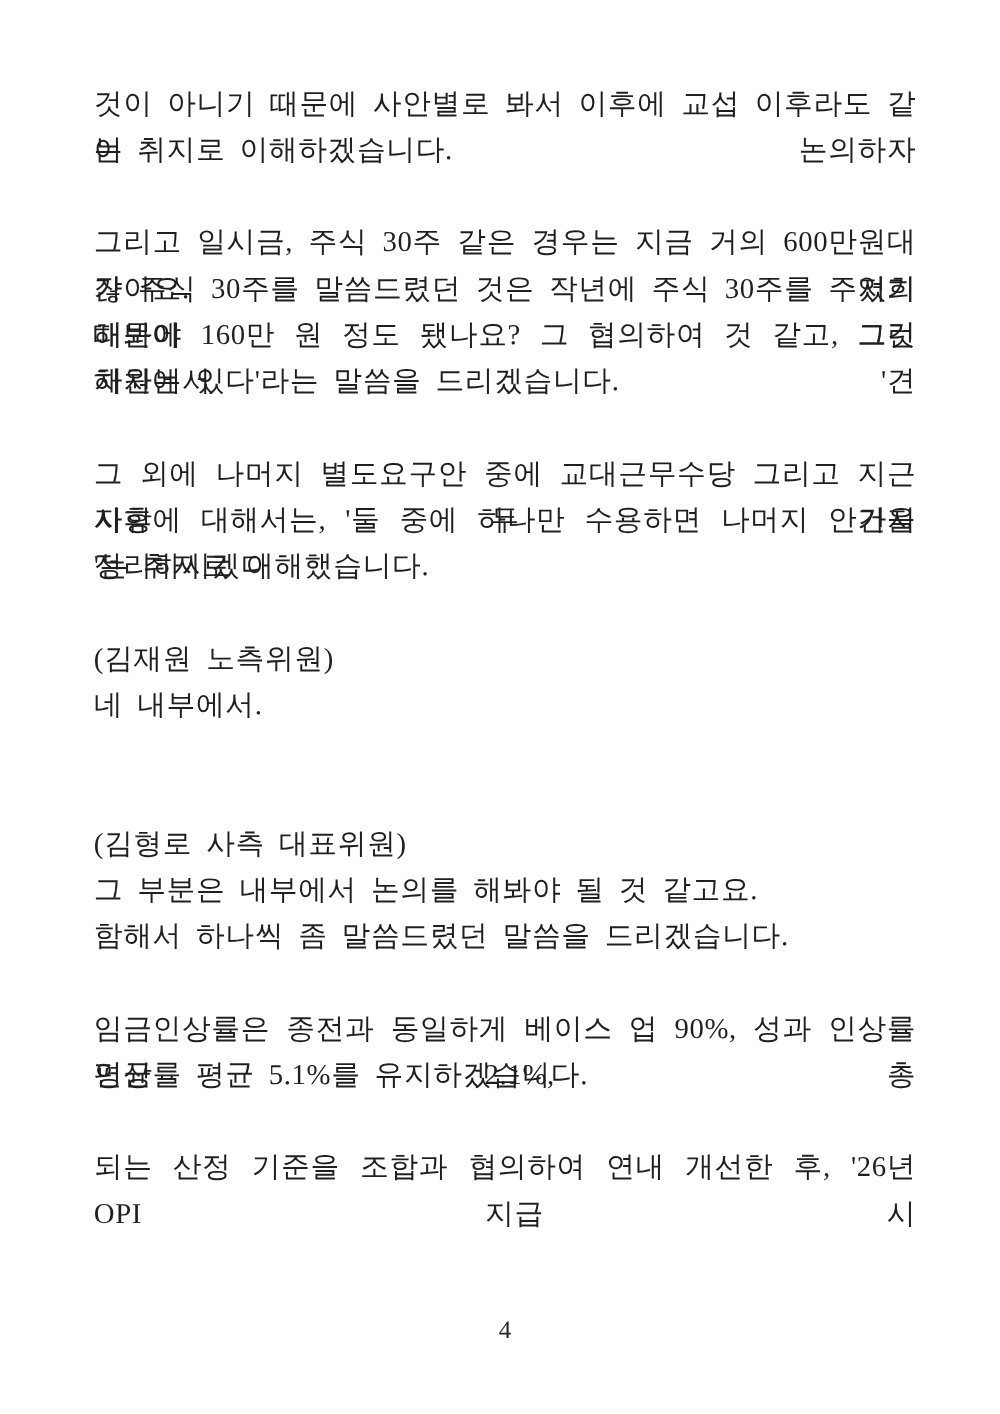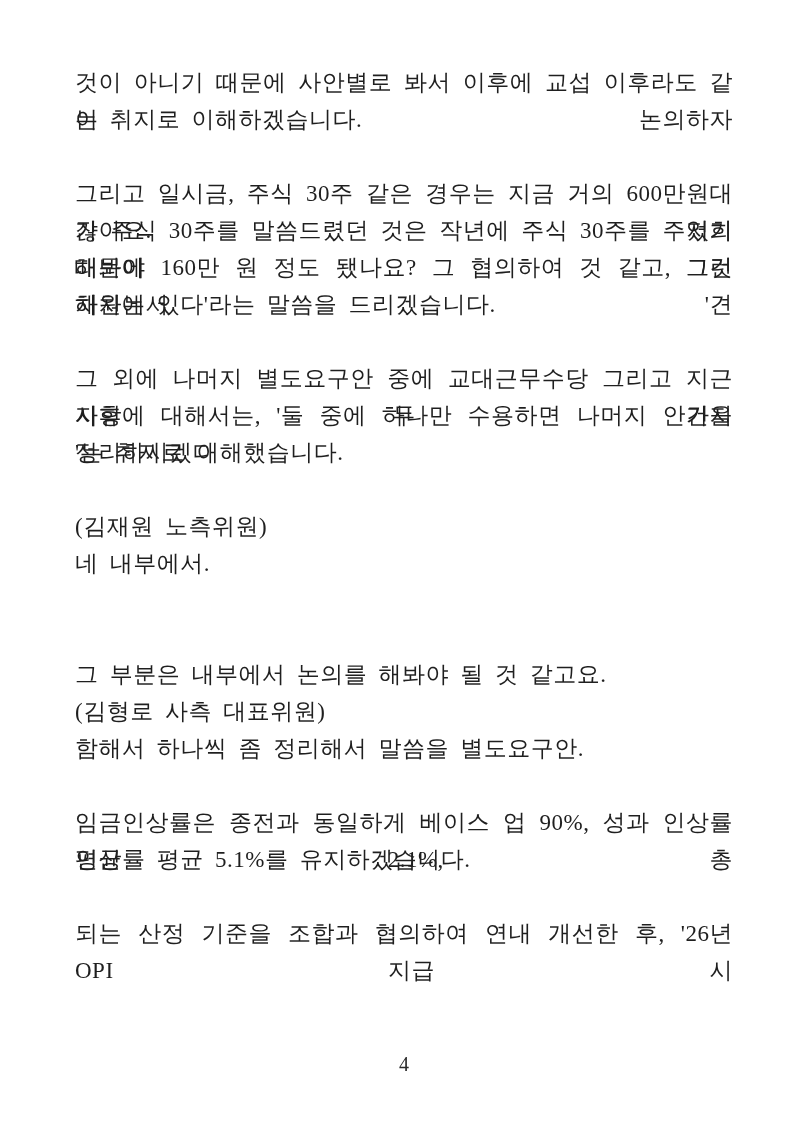--- a/index.html
+++ b/index.html
@@ -65,23 +65,23 @@
       <div class="line left">해차는 있다'라는 말씀을 드리겠습니다.</div>
       <div class="line blank"></div>
       <div class="line justify">그 외에 나머지 별도요구안 중에 교대근무수당 그리고 지근지휴 두 가지</div>
       <div class="line justify">사항에 대해서는, '둘 중에 하나만 수용하면 나머지 안건을 정리하시겠다</div>
       <div class="line left">'는 취지로 이해했습니다.</div>
       <div class="line blank"></div>
       <div class="line left">(김재원 노측위원)</div>
       <div class="line left">네 내부에서.</div>
       <div class="line blank"></div>
       <div class="line blank"></div>
+      <div class="line left">(김형로 사측 대표위원)</div>
       <div class="line left">그 부분은 내부에서 논의를 해봐야 될 것 같고요.</div>
-      <div class="line left">(김형로 사측 대표위원)</div>
-      <div class="line left">함해서 하나씩 좀 정리해서 말씀을 별도요구안.</div>
+      <div class="line left">함해서 하나씩 좀 말씀드렸던 말씀을 드리겠습니다.</div>
       <div class="line blank"></div>
       <div class="line justify">임금인상률은 종전과 동일하게 베이스 업 90%, 성과 인상률 평균 2.1%, 총</div>
       <div class="line left">인상률 평균 5.1%를 유지하겠습니다.</div>
       <div class="line blank"></div>
       <div class="line justify">되는 산정 기준을 조합과 협의하여 연내 개선한 후, '26년 OPI 지급 시</div>
     </div>
   <div class="page-number">4</div>
 </div>
 
 </body></html>

